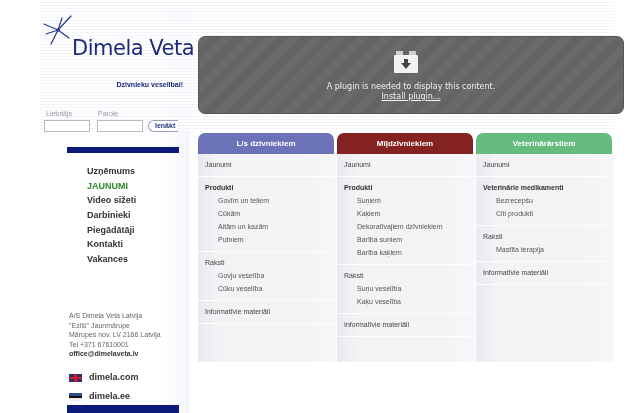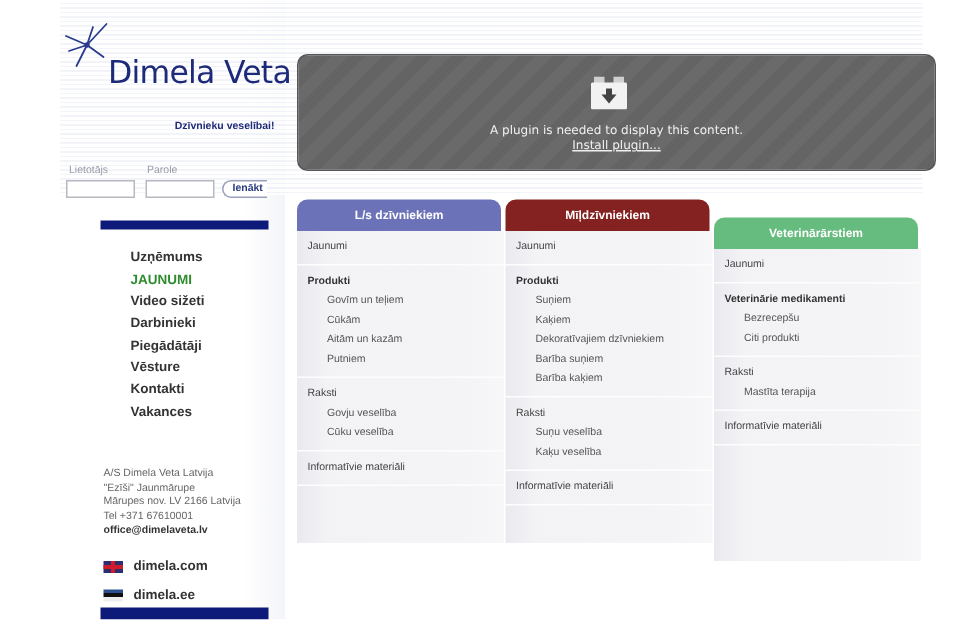--- a/index.html
+++ b/index.html
@@ -122,21 +122,20 @@
 </div>
 
 <div class="navy-bar"></div>
 
 <ul class="leftnav" id="leftnav">
     <li>Uzņēmums</li>
     <li class="active" style="color: rgb(46, 139, 46);">JAUNUMI</li>
     <li>Video sižeti</li>
     <li>Darbinieki</li>
     <li>Piegādātāji</li>
-    <li>Vēsture</li>
     <li>Kontakti</li>
     <li>Vakances</li>
   </ul>
 
 <div class="address">
   <div>A/S Dimela Veta Latvija</div>
   <div>"Ezīši" Jaunmārupe</div>
   <div>Mārupes nov. LV 2166 Latvija</div>
   <div>Tel +371 67610001</div>
   <div class="email">office@dimelaveta.lv</div>
@@ -203,21 +202,21 @@
       <div class="sect">
         <div class="sect-title">Raksti</div>
         <div class="sect-item">Suņu veselība</div>
         <div class="sect-item">Kaķu veselība</div>
       </div>
       <div class="sect">
         <div class="sect-title">Informatīvie materiāli</div>
       </div>
     </div>
 </div>
-<div class="col" style="left:476px;margin-top:12px;">
+<div class="col" style="left:476px;">
   <div class="col-tab" style="background: rgb(102, 187, 127);">Veterinārārstiem</div>
   <div class="col-panel">
       <div class="sect">
         <div class="sect-title">Jaunumi</div>
       </div>
       <div class="sect">
         <div class="sect-title bold">Veterinārie medikamenti</div>
         <div class="sect-item">Bezrecepšu</div>
         <div class="sect-item">Citi produkti</div>
       </div>

